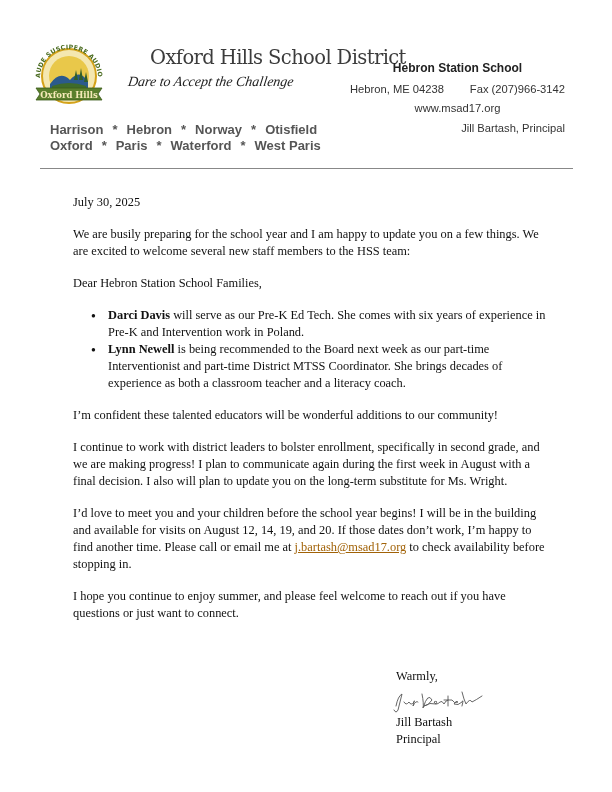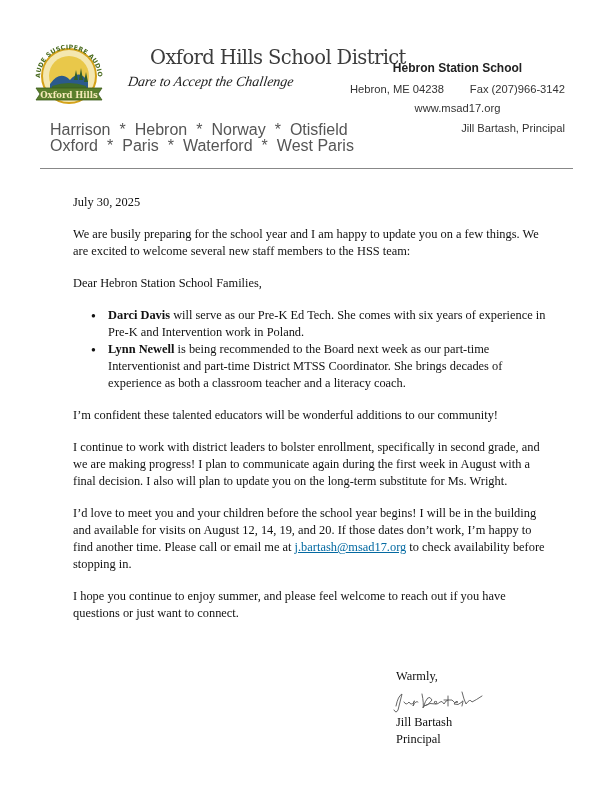--- a/index.html
+++ b/index.html
@@ -2,36 +2,36 @@
 <html><head>
 <meta charset="utf-8">
 <style>
   html, body { margin:0; padding:0; background:#ffffff; }
   body { width:612px; height:792px; position:relative; overflow:hidden; font-family:"Liberation Serif", serif; color:#111; }
   .abs { position:absolute; }
   
   .logo { left:30px; top:40px; width:78px; height:66px; }
   .district-name { left:110px; top:46px; font-family:"DejaVu Serif", serif; font-size:19.5px; color:#3c3c3c; letter-spacing:-0.6px; white-space:nowrap;margin-left:40px; }
   .tagline { left:128px; top:74px; font-family:"Liberation Serif", serif; font-style:italic; font-size:14px; color:#222; white-space:nowrap; transform:skewX(-8deg); }
-  .towns { left:50px; top:122px; width:250px; font-family:"Liberation Sans", sans-serif; font-size:16px; color:#555; font-weight:normal; line-height:16px; text-align:center; }
+  .towns { left:50px; top:122px; width:250px; font-family:"Liberation Sans", sans-serif; font-size:13px; color:#555; font-weight:bold; line-height:16px; text-align:center; }
   .towns .row { white-space:nowrap; }
   .towns .sep { display:inline-block; margin:0 9px; }
   .school-block { left:350px; top:61px; width:215px; font-family:"Liberation Sans", sans-serif; color:#333; font-size:11.2px; }
   .school-name { text-align:center; font-weight:bold; font-size:12px; color:#222; margin-bottom:5px; }
   .addr-row { display:flex; justify-content:space-between; line-height:19px; }
   .web { text-align:center; line-height:19px; }
   .principal-hdr { text-align:right; margin-top:4px; }
   .divider { left:40px; top:168px; width:533px; height:0; border-top:1.2px solid #888; }
   
   .content { left:73px; top:190px; width:480px; font-size:12.4px; line-height:17px; }
   .content p { margin:4px 0 15px 0; }
   ul.staff { margin:0 0 15px 0; padding:0 0 0 35px; list-style:none; }
   ul.staff li { position:relative; margin:0; }
   ul.staff li::before { content:"\25CF"; position:absolute; left:-17px; top:0; font-size:8px; line-height:17px; }
-  .link { color:#0369a1; text-decoration:underline; }
+  .link { color:#a16207; text-decoration:underline; }
   .closing { left:396px; top:668px; font-size:12.4px; line-height:17px; }
   .sig { left:392px; top:688px; width:95px; height:26px; }
 </style>
 </head>
 <body>
 
 <div class="abs logo">
   <svg width="78" height="66" viewBox="0 0 78 66">
     <defs>
       <path id="arc" d="M10,38 A29,29 0 0 1 68,38"></path>

